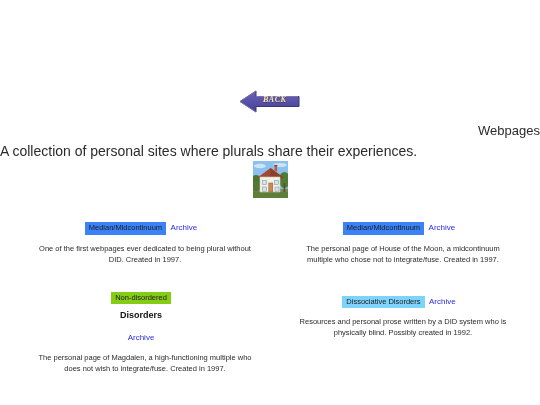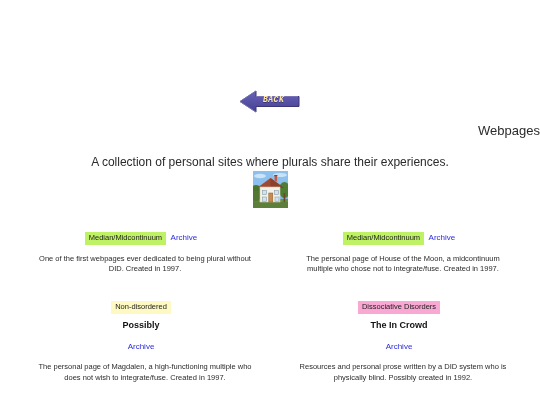--- a/index.html
+++ b/index.html
@@ -29,45 +29,44 @@
     width: 62px;
     height: 27px;
     cursor: pointer;
     display: block;
   }
   .back-arrow svg { display: block; }
   .back-arrow-label {
     position: absolute;
     left: 24px;
     top: 7px;
-    font-family: Liberation Mono, monospace;
+    font-family: Liberation Serif, serif;
     font-style: italic;
     font-weight: bold;
     font-size: 8px;
     letter-spacing: .5px;
     color: #ffe9a8;
     text-shadow: 0 1px 0 #3b3576;
     pointer-events: none;
     transform: scaleY(1.05);
   }
 
   
   .page-title {
     text-align: right;
     font-size: 13px;
     font-weight: normal;
     color: #2b2b2b;
     margin: 8px 0 0 0;
     line-height: 1.2;
   }
   .page-subtitle {
-    text-align: center;
-    font-size: 12px;
+    font-size: 14px;
     color: #2b2b2b;
-    margin: 16px 0 0 0;
+    margin: 4px 0 0 0;
     line-height: 1.2;
   }
 
   
   .house-wrap {
     display: flex;
     justify-content: center;
     margin-top: 2px;
   }
   .house-img {
@@ -93,23 +92,23 @@
     box-sizing: border-box;
   }
   .badge {
     display: inline-block;
     font-size: 7.5px;
     line-height: 1.35;
     padding: 1px 4px 1.5px 4px;
     color: #1c1c1c;
     white-space: nowrap;
   }
-  .badge-median      { background: #bef264; }
-  .badge-nondis      { background: #fef9c3; }
-  .badge-dissociative{ background: #f9a8d4; }
+  .badge-median      { background: #3b82f6; }
+  .badge-nondis      { background: #84cc16; }
+  .badge-dissociative{ background: #7dd3fc; }
 
   .entry-title {
     font-size: 9px;
     font-weight: bold;
     color: #111111;
     margin: 6px 0 0 0;
     line-height: 1.25;
   }
   .entry-link {
     display: inline-block;
@@ -186,25 +185,24 @@
   </div>
 
   <div class="entry">
     <span class="badge badge-median">Median/Midcontinuum</span>
     <a class="entry-link">Archive</a>
     <p class="entry-desc">The personal page of House of the Moon, a midcontinuum multiple who chose not to integrate/fuse. Created in 1997.</p>
   </div>
 
   <div class="entry">
     <span class="badge badge-nondis">Non-disordered</span>
-    <div class="entry-title">Possibly</div>
+    <div class="entry-title">Disorders</div>
     <a class="entry-link">Archive</a>
     <p class="entry-desc">The personal page of Magdalen, a high-functioning multiple who does not wish to integrate/fuse. Created in 1997.</p>
   </div>
 
   <div class="entry">
     <span class="badge badge-dissociative">Dissociative Disorders</span>
-    <div class="entry-title">The In Crowd</div>
     <a class="entry-link">Archive</a>
     <p class="entry-desc">Resources and personal prose written by a DID system who is physically blind. Possibly created in 1992.</p>
   </div>
 
 </div>
 
 </body></html>

